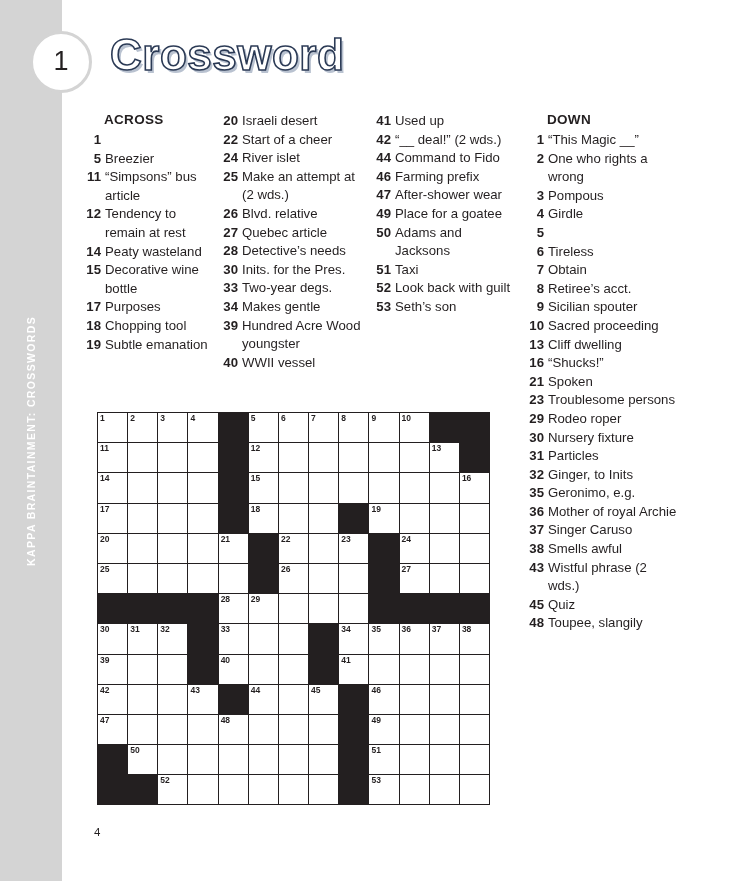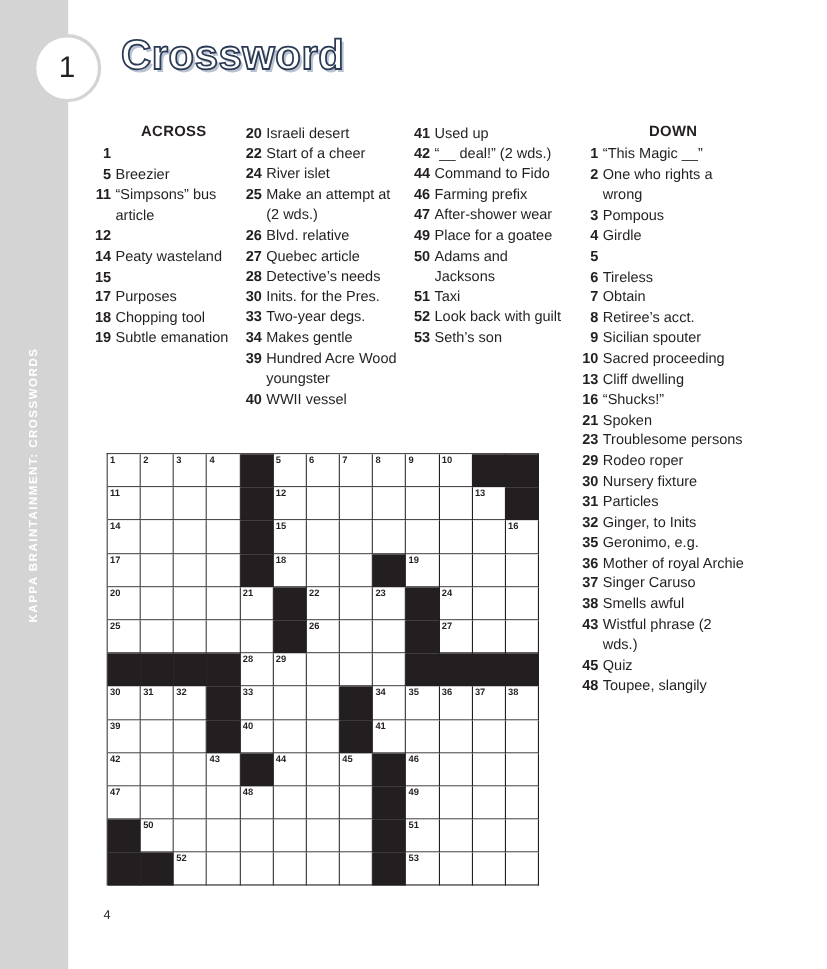--- a/index.html
+++ b/index.html
@@ -65,21 +65,21 @@
   #puzzle-badge span {
     font-size: 27px;
     font-weight: normal;
     color: #231f20;
     line-height: 1;
     padding-bottom: 2px;
   }
   #puzzle-title {
     position: absolute;
     left: 110px; top: 16px;
-    font-size: 38px;
+    font-size: 44px;
     font-weight: bold;
     letter-spacing: 0.5px;
     color: #ffffff;
     -webkit-text-stroke: 1.6px #2b3a55;
     text-shadow:
        2.5px 2.5px 0 #b9c2d0,
        1px 1px 0 #d8dde4;
   }
 
   
@@ -96,21 +96,20 @@
   #col-b { left: 137px; width: 140px; }
   #col-c { left: 290px; width: 140px; }
   #col-d { left: 443px; width: 150px; }
 
   .col-head {
     font-size: 13.5px;
     font-weight: bold;
     letter-spacing: 0.3px;
     margin: 0 0 4px 20px;
     color: #231f20;
-    text-align: center;
   }
   .clue {
     display: flex;
     font-size: 13.2px;
     line-height: 18.6px;
     margin-bottom: 0px;
     color: #231f20;
   }
   .clue-num {
     font-weight: bold;
@@ -189,27 +188,29 @@
         <div class="clue">
           <span class="clue-num">5</span>
           <span class="clue-text">Breezier</span>
         </div>
         <div class="clue">
           <span class="clue-num">11</span>
           <span class="clue-text">“Simpsons” bus article</span>
         </div>
         <div class="clue">
           <span class="clue-num">12</span>
+          <span class="clue-text">Tendency to remain at rest</span>
         </div>
         <div class="clue">
           <span class="clue-num">14</span>
           <span class="clue-text">Peaty wasteland</span>
         </div>
         <div class="clue">
           <span class="clue-num">15</span>
+          <span class="clue-text">Decorative wine bottle</span>
         </div>
         <div class="clue">
           <span class="clue-num">17</span>
           <span class="clue-text">Purposes</span>
         </div>
         <div class="clue">
           <span class="clue-num">18</span>
           <span class="clue-text">Chopping tool</span>
         </div>
         <div class="clue">

